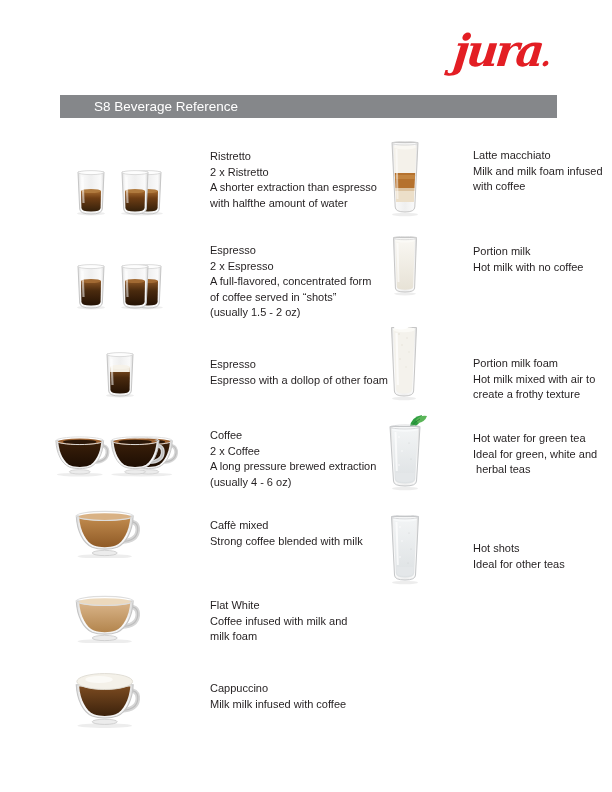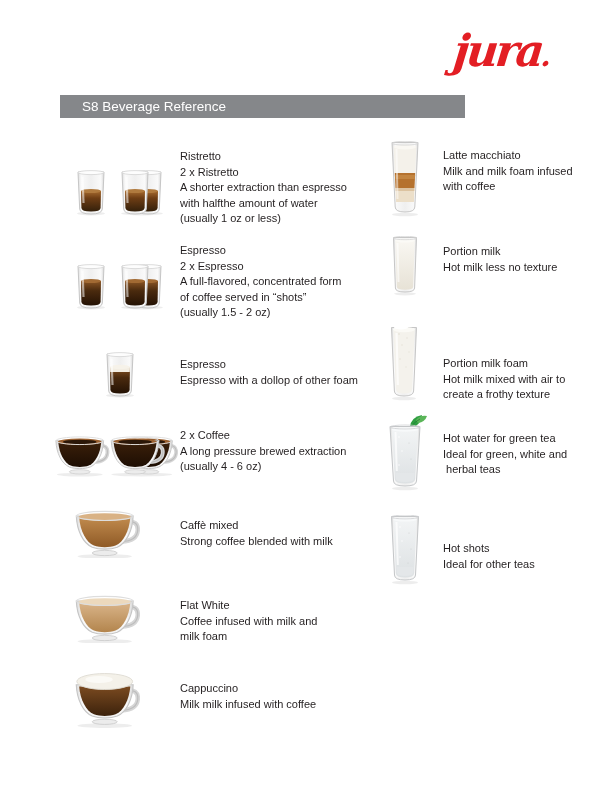--- a/index.html
+++ b/index.html
@@ -9,27 +9,27 @@
   }
   
   #logo{
     position:absolute;left:437px;top:22px;width:115px;height:58px;
     color:#e31e24;font-family:"DejaVu Serif",serif;font-style:italic;font-weight:bold;
     font-size:44px;letter-spacing:-3px;transform:skewX(-6deg);line-height:58px;text-align:right;
   }
   #logo .mark{font-size:30px;letter-spacing:0;}
   
   #header-bar{
-    position:absolute;left:60px;top:95px;width:405px;height:23px;background:#85878a;
-    color:#ffffff;font-size:13.5px;line-height:23px;padding-left:22px;box-sizing:border-box;
+    position:absolute;left:60px;top:95px;width:497px;height:23px;background:#85878a;
+    color:#ffffff;font-size:13.5px;line-height:23px;padding-left:34px;box-sizing:border-box;
   }
   
   .fig{position:absolute;}
   .txt{position:absolute;}
-  .line{font-size:11px;line-height:15.5px;white-space:pre;}
+  .line{font-size:11px;line-height:15.5px;white-space:pre;margin-left:30px;}
 </style>
 </head>
 <body>
 
 <div id="page">
 
   <svg width="0" height="0" style="position:absolute" aria-hidden="true">
     <defs>
       <linearGradient id="gGlass" x1="0" x2="1" y1="0" y2="0">
         <stop offset="0" stop-color="#dcdcdc"></stop>
@@ -144,21 +144,20 @@
           <use href="#tumLiqRist"></use>
           <use href="#tumShine"></use>
         </g>
     </svg>
   </div>
   <div class="txt" style="left:180px;top:149px">
     <div class="line">Ristretto</div>
     <div class="line">2 x Ristretto</div>
     <div class="line">A shorter extraction than espresso</div>
     <div class="line">with halfthe amount of water</div>
-    <div class="line">(usually 1 oz or less)</div>
   </div>
 
   <div class="fig" style="left:74px;top:264px">
     <svg width="92" height="46" viewBox="0 0 92 46">
       <ellipse cx="17" cy="43.6" rx="14" ry="1.8" fill="#000000" opacity="0.07"></ellipse>
       <ellipse cx="68" cy="43.6" rx="21" ry="1.8" fill="#000000" opacity="0.07"></ellipse>
       <use href="#tumG"></use>
         <use href="#tumLiqEsp"></use>
         <use href="#tumShine"></use>
       <g transform="translate(57,0)">
@@ -203,20 +202,21 @@
           <use href="#cupG"></use>
           <use href="#cupLiqCoffee"></use>
         </g>
       <g transform="translate(58,0)">
           <use href="#cupG"></use>
           <use href="#cupLiqCoffee"></use>
         </g>
     </svg>
   </div>
   <div class="txt" style="left:180px;top:428px">
+    <div class="line">Coffee</div>
     <div class="line">2 x Coffee</div>
     <div class="line">A long pressure brewed extraction</div>
     <div class="line">(usually 4 - 6 oz)</div>
   </div>
 
   <div class="fig" style="left:74px;top:508px">
     <svg width="66" height="50" viewBox="0 0 58 44">
       <ellipse cx="27" cy="42.5" rx="24" ry="2" fill="#000000" opacity="0.07"></ellipse>
       <use href="#cupG"></use>
         <use href="#cupLiqLatte"></use>
@@ -279,21 +279,21 @@
       <ellipse cx="15" cy="57.8" rx="11" ry="1.6" fill="#000000" opacity="0.07"></ellipse>
       <path d="M3.5,1.5 L26.5,1.5 L24.6,52 Q24.5,56 15,56 Q5.5,56 5.4,52 Z" fill="url(#gGlass)" stroke="#c6c6c6" stroke-width="1"></path>
       <path d="M5.3,4 L24.7,4 L23.2,51 Q23.1,53.8 15,53.8 Q6.9,53.8 6.8,51 Z" fill="url(#gMilk)"></path>
       <ellipse cx="15" cy="4.5" rx="9.7" ry="2" fill="#fbfaf6"></ellipse>
       <ellipse cx="15" cy="2" rx="11.5" ry="1.7" fill="none" stroke="#d4d4d4" stroke-width="0.8"></ellipse>
       <path d="M7.5,7 L8.5,46" stroke="#ffffff" stroke-width="2" opacity="0.6" fill="none"></path>
     </svg>
   </div>
   <div class="txt" style="left:443px;top:244px">
     <div class="line">Portion milk</div>
-    <div class="line">Hot milk less no texture</div>
+    <div class="line">Hot milk with no coffee</div>
   </div>
 
   <div class="fig" style="left:388px;top:325px">
     <svg width="32" height="76" viewBox="0 0 32 76">
       <ellipse cx="16" cy="73.5" rx="12" ry="1.7" fill="#000000" opacity="0.07"></ellipse>
       <path d="M3.5,2.5 L28.5,2.5 L25.6,66 Q25.5,71 16,71 Q6.5,71 6.4,66 Z" fill="url(#gGlass)" stroke="#c6c6c6" stroke-width="1"></path>
       <path d="M5.3,5 L26.7,5 L24.2,64 Q24.1,68.5 16,68.5 Q7.9,68.5 7.8,64 Z" fill="#f4f2ec"></path>
       <ellipse cx="16" cy="4.6" rx="11" ry="2.6" fill="#fbfaf6"></ellipse>
       <ellipse cx="13" cy="2.6" rx="7" ry="1.8" fill="#ffffff"></ellipse>
       <circle cx="11" cy="9" r="0.8" fill="#e2ded4"></circle>

